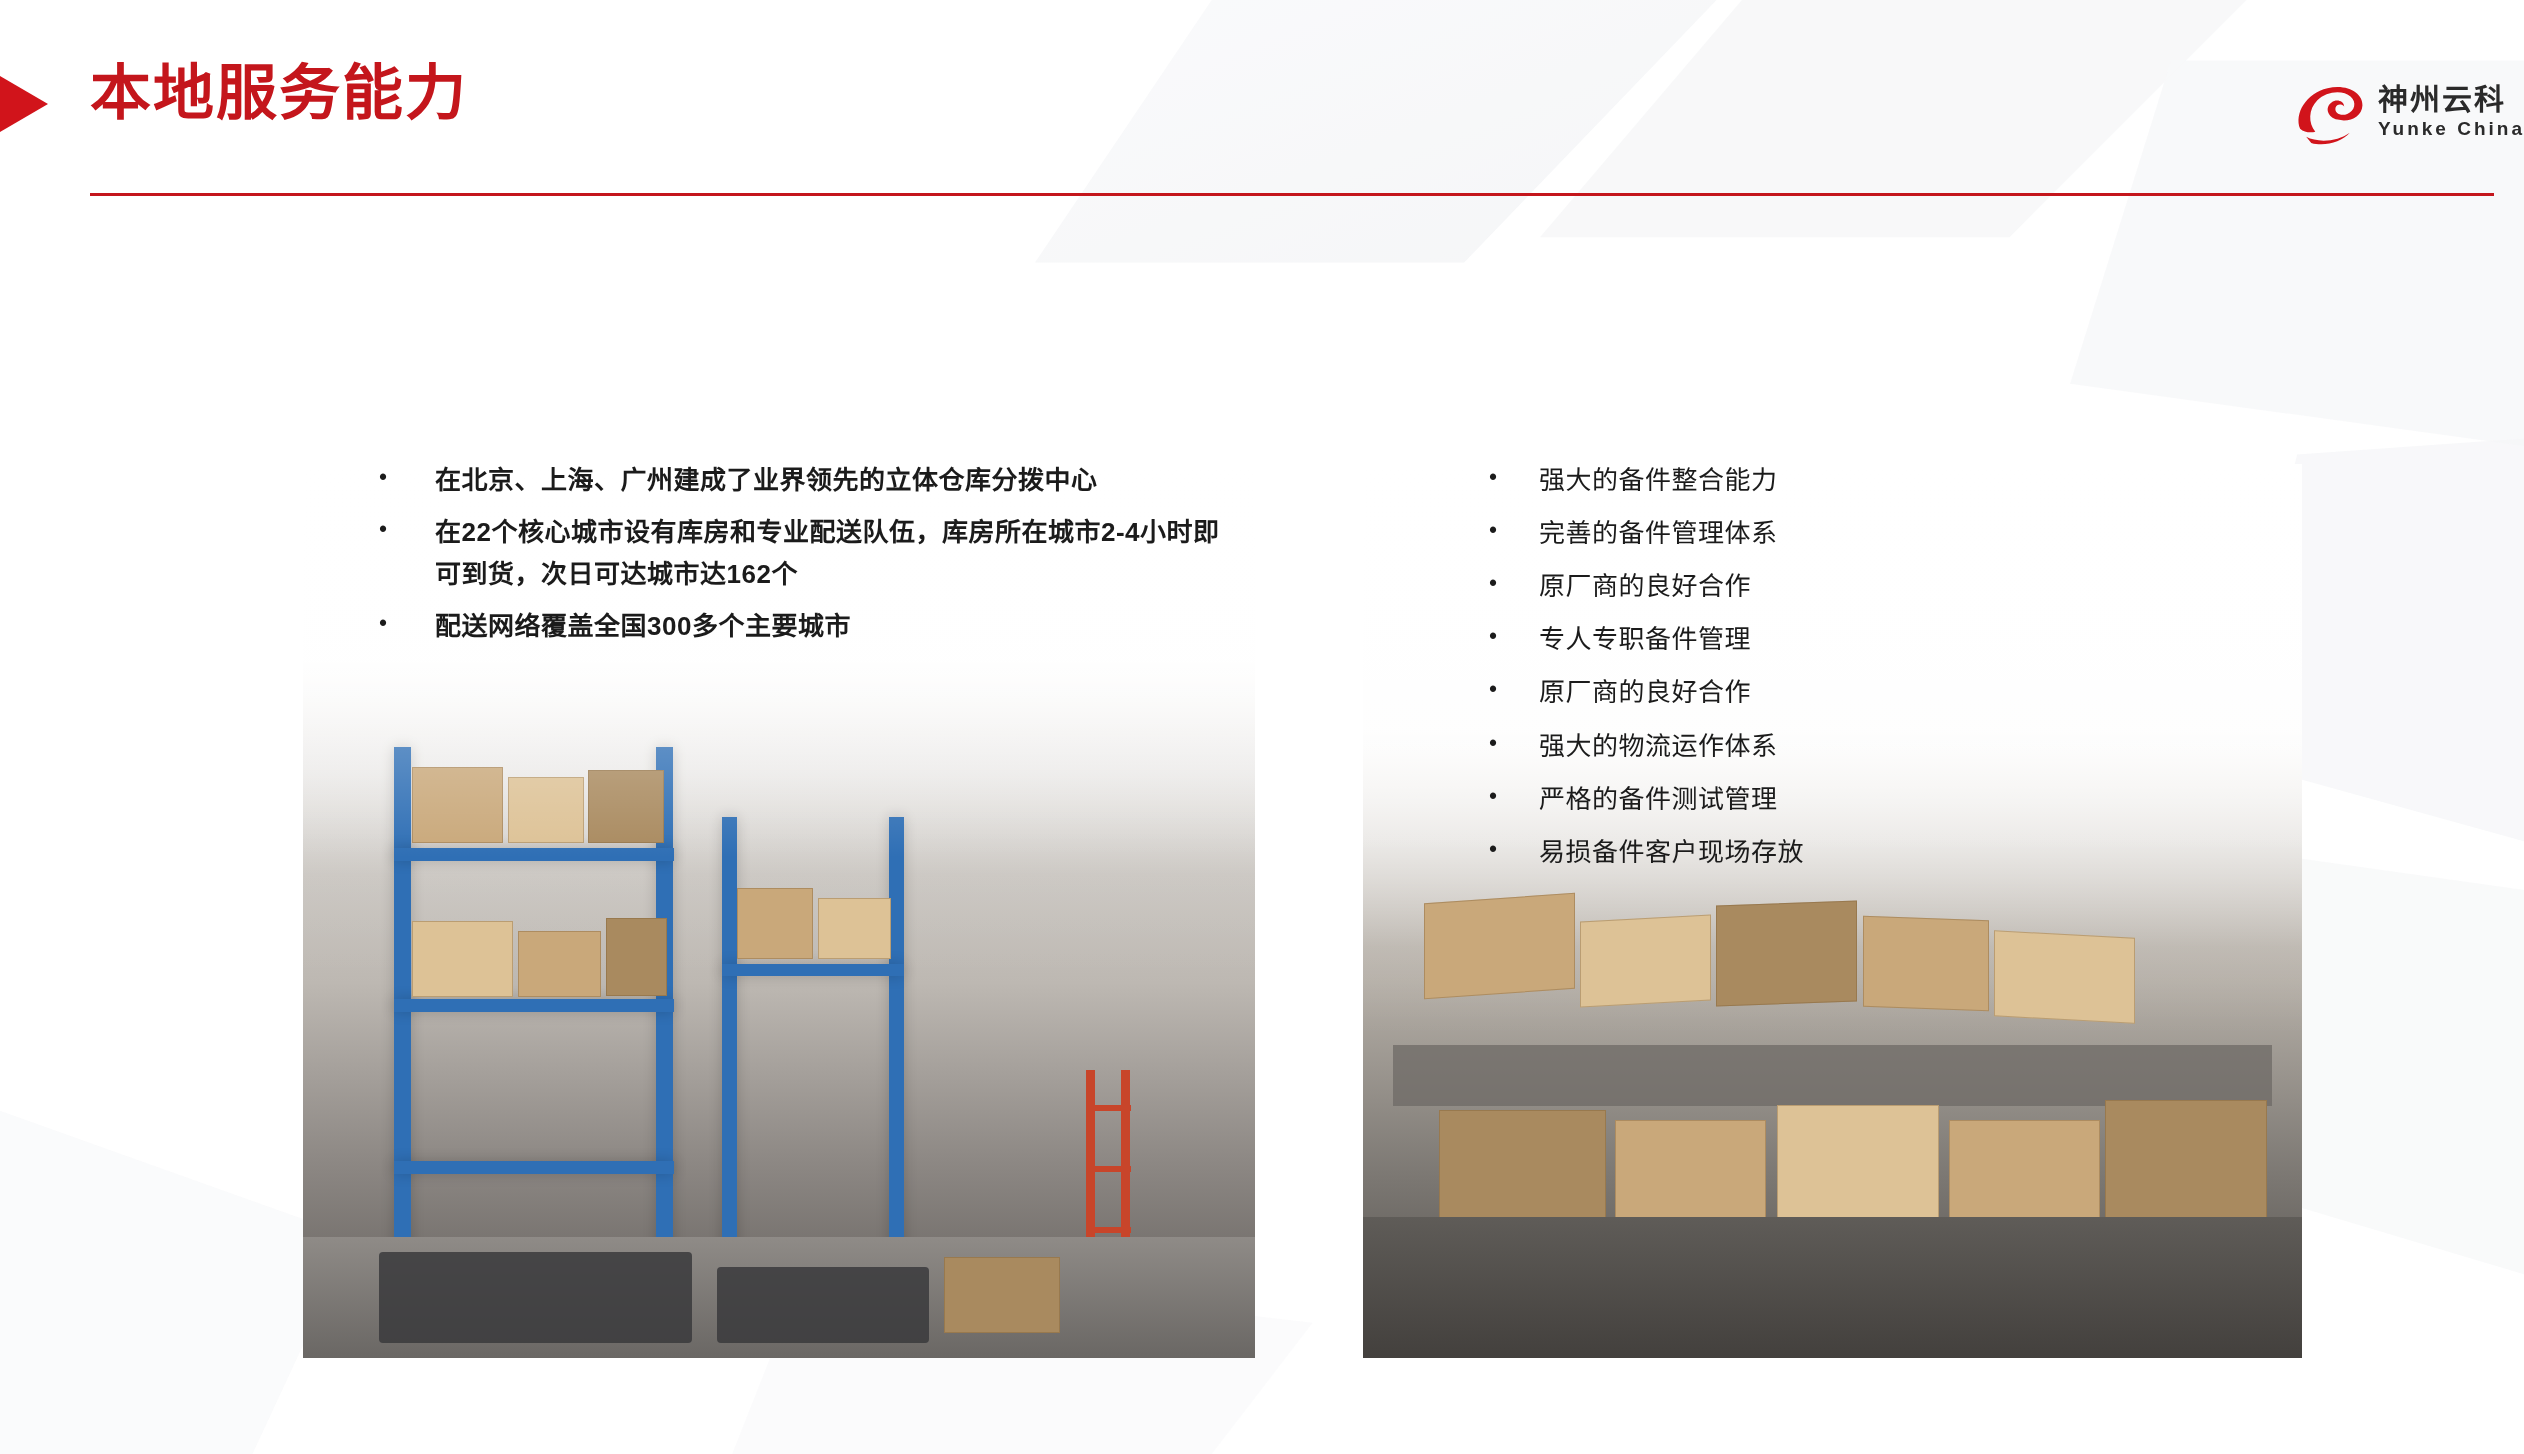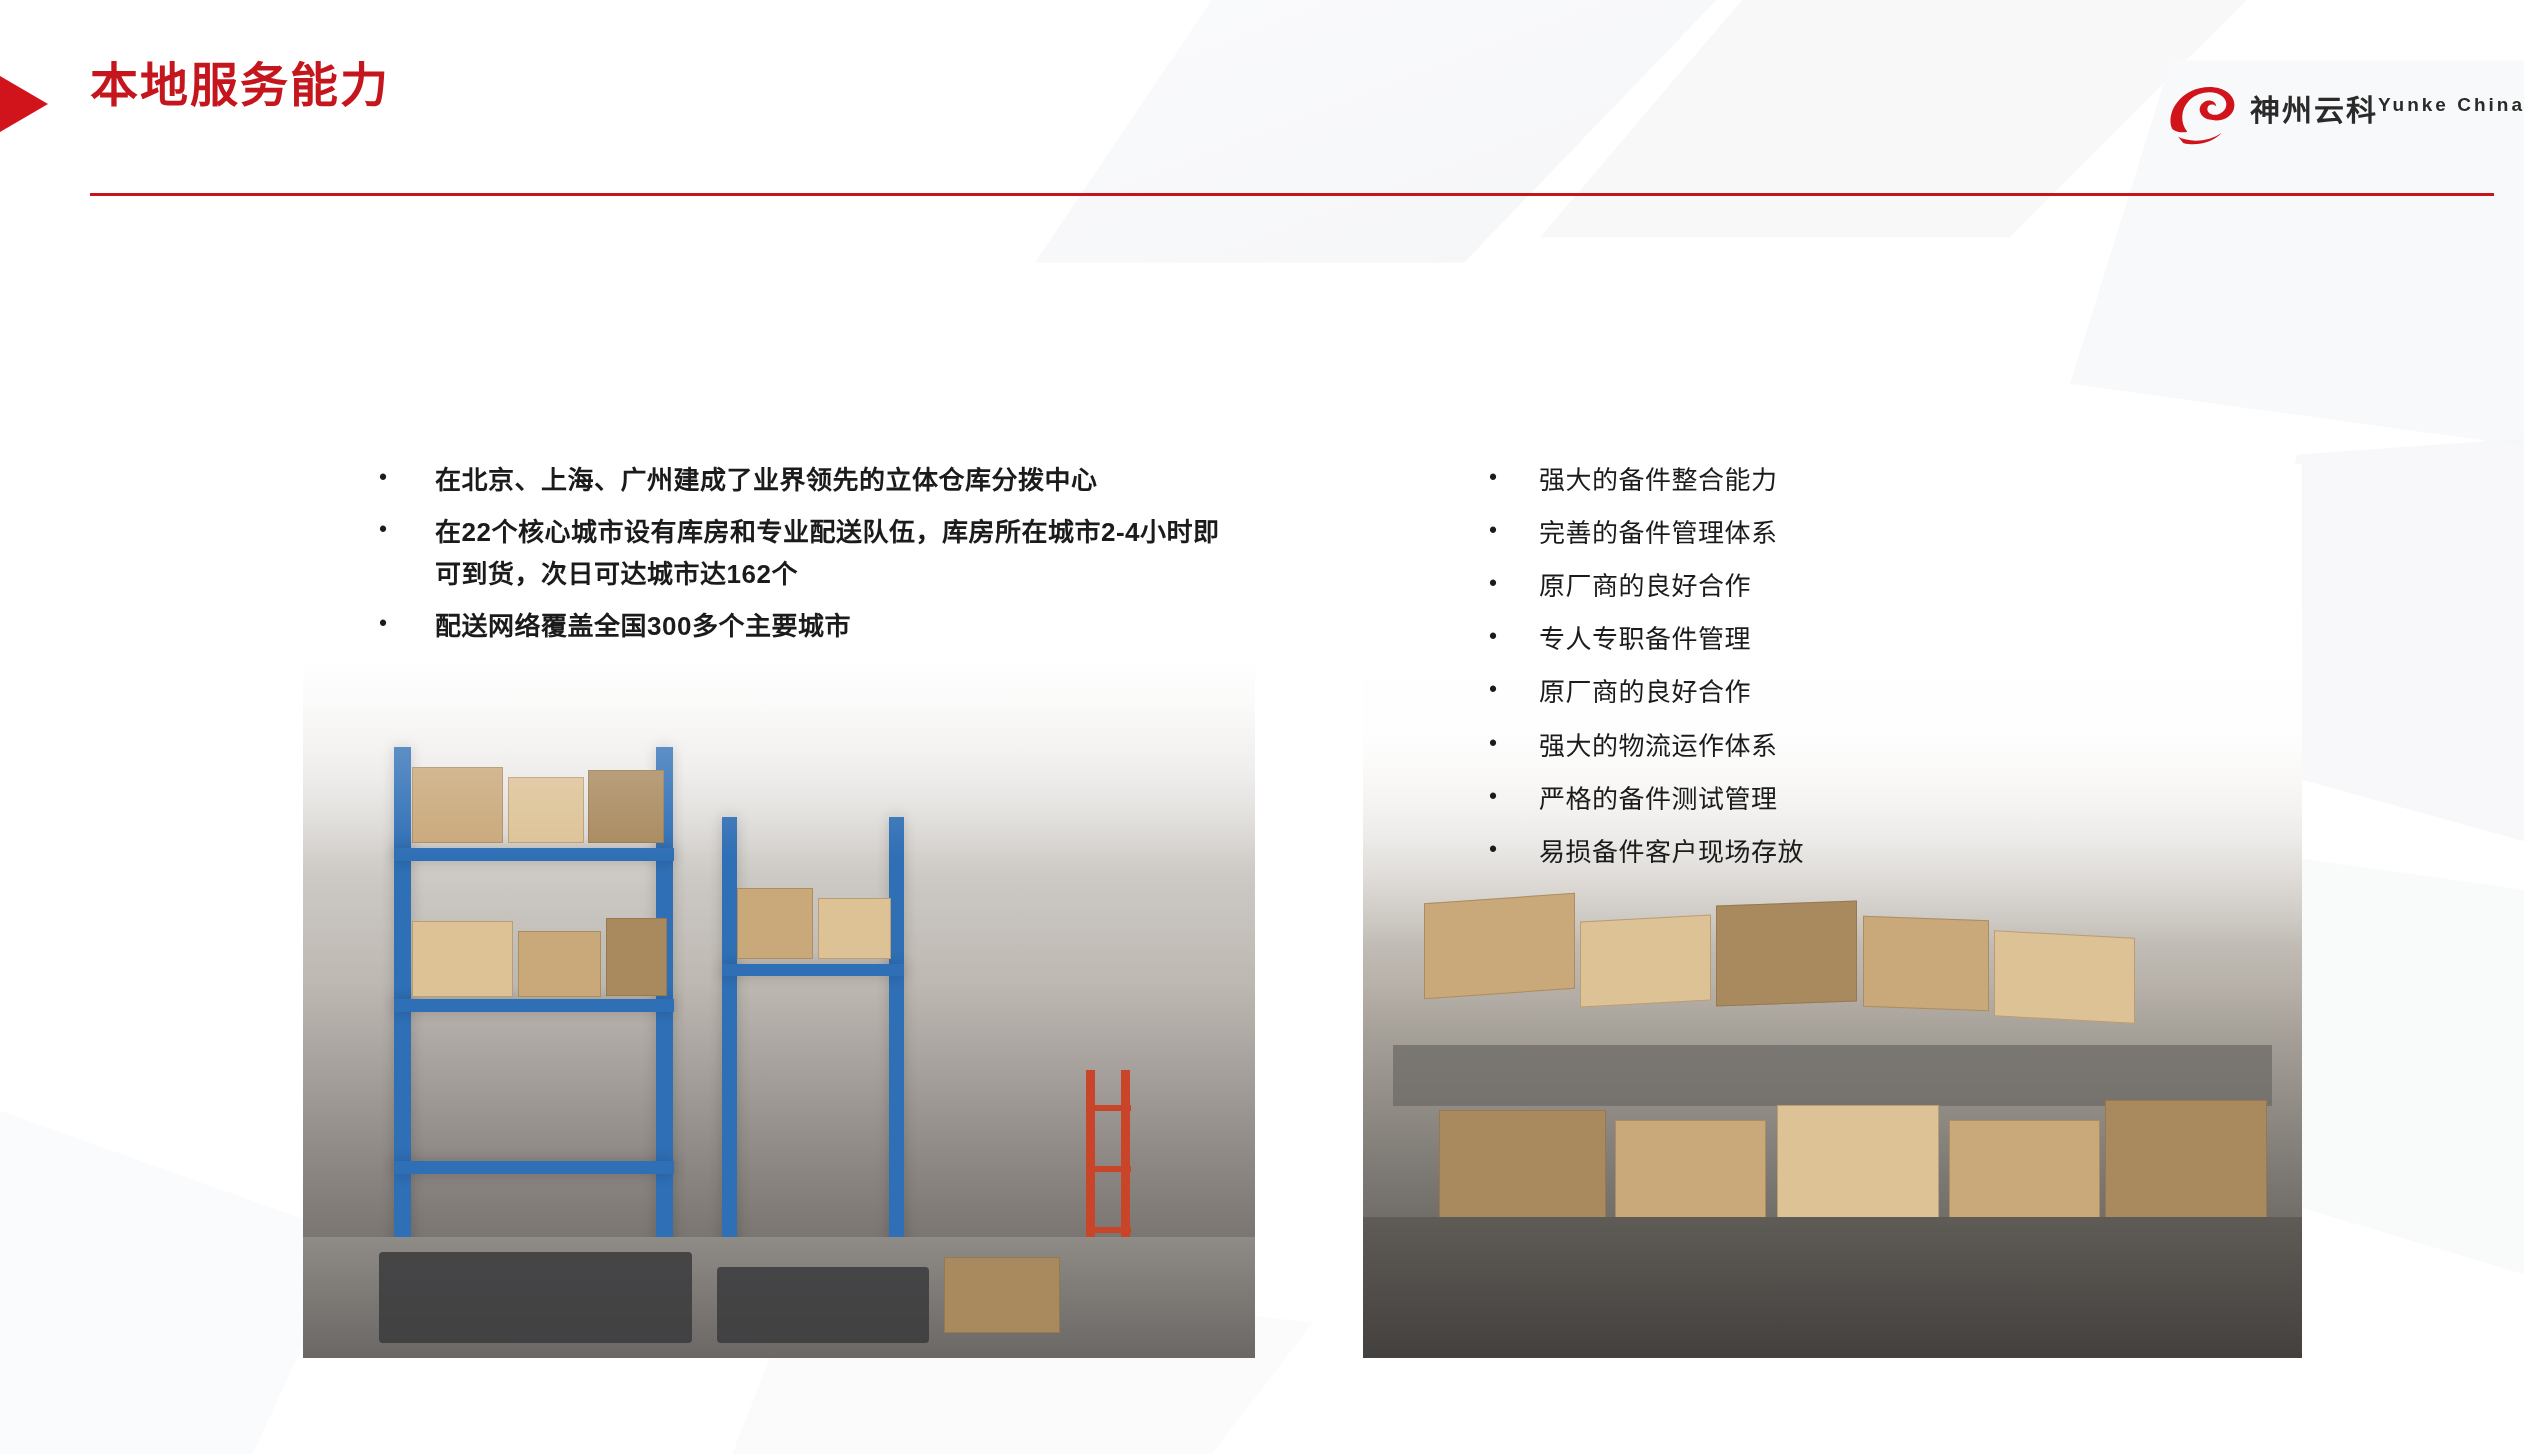--- a/index.html
+++ b/index.html
@@ -44,21 +44,21 @@
     width: 0; height: 0;
     border-top: 28px solid transparent;
     border-bottom: 28px solid transparent;
     border-left: 48px solid #d1141b;
   }
 
   .page-title {
     position: absolute;
     left: 90px;
     top: 60px;
-    font-size: 48px;
+    font-size: 61px;
     font-weight: bold;
     color: #c4161c;
     letter-spacing: 2px;
     line-height: 1.1;
     white-space: nowrap;
   }
 
   .header-rule {
     position: absolute;
     left: 90px;
@@ -77,21 +77,21 @@
     align-items: center;
     gap: 11px;
   }
   .logo-mark {
     width: 76px;
     height: 71px;
     position: relative;
   }
   .logo-text {
     display: flex;
-    flex-direction: row;
+    flex-direction: column;
     justify-content: center;
     line-height: 1.15;
   }
   .logo-cn {
     font-size: 30px;
     font-weight: bold;
     color: #2a2a2a;
     letter-spacing: 2px;
     white-space: nowrap;
   }

